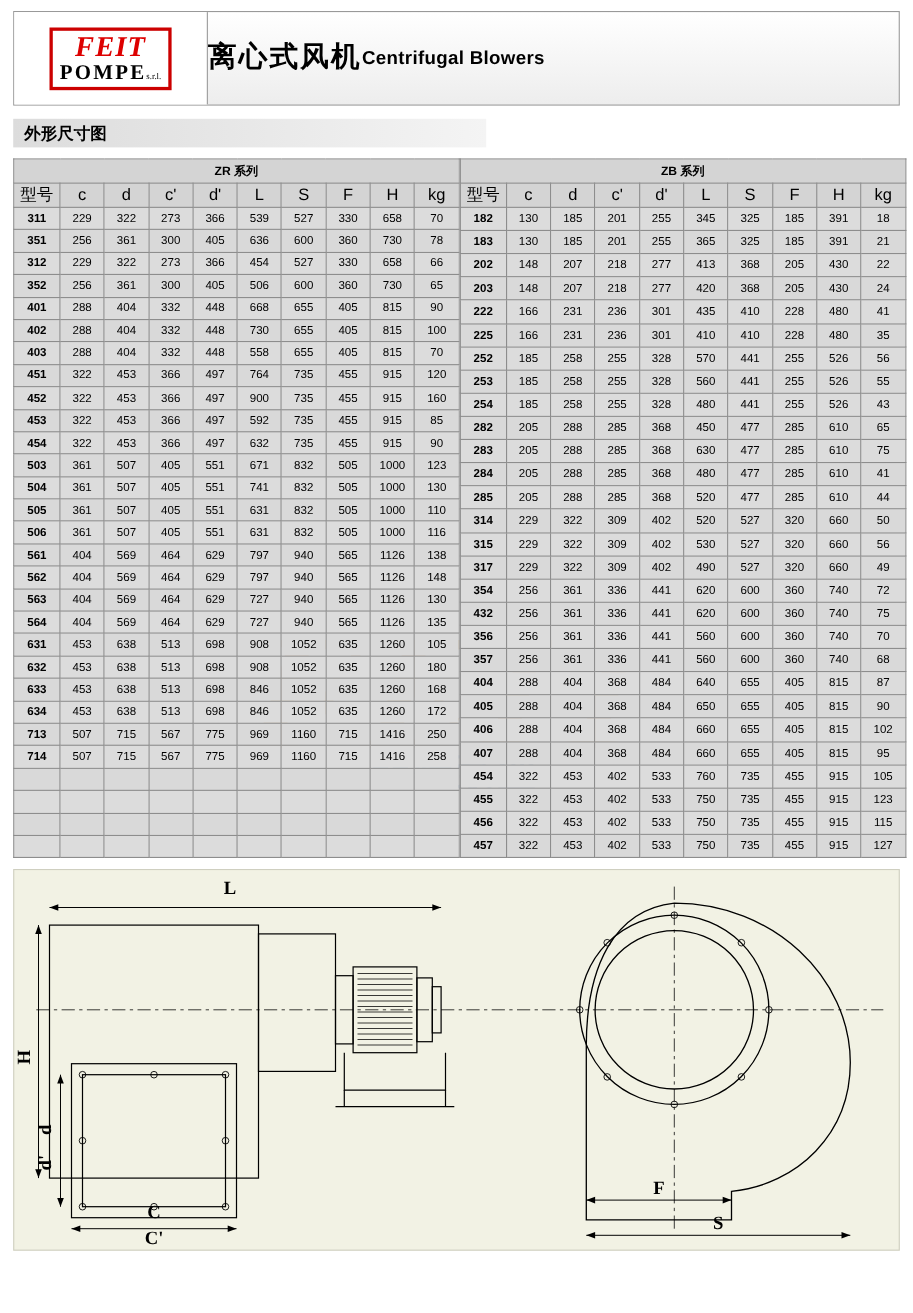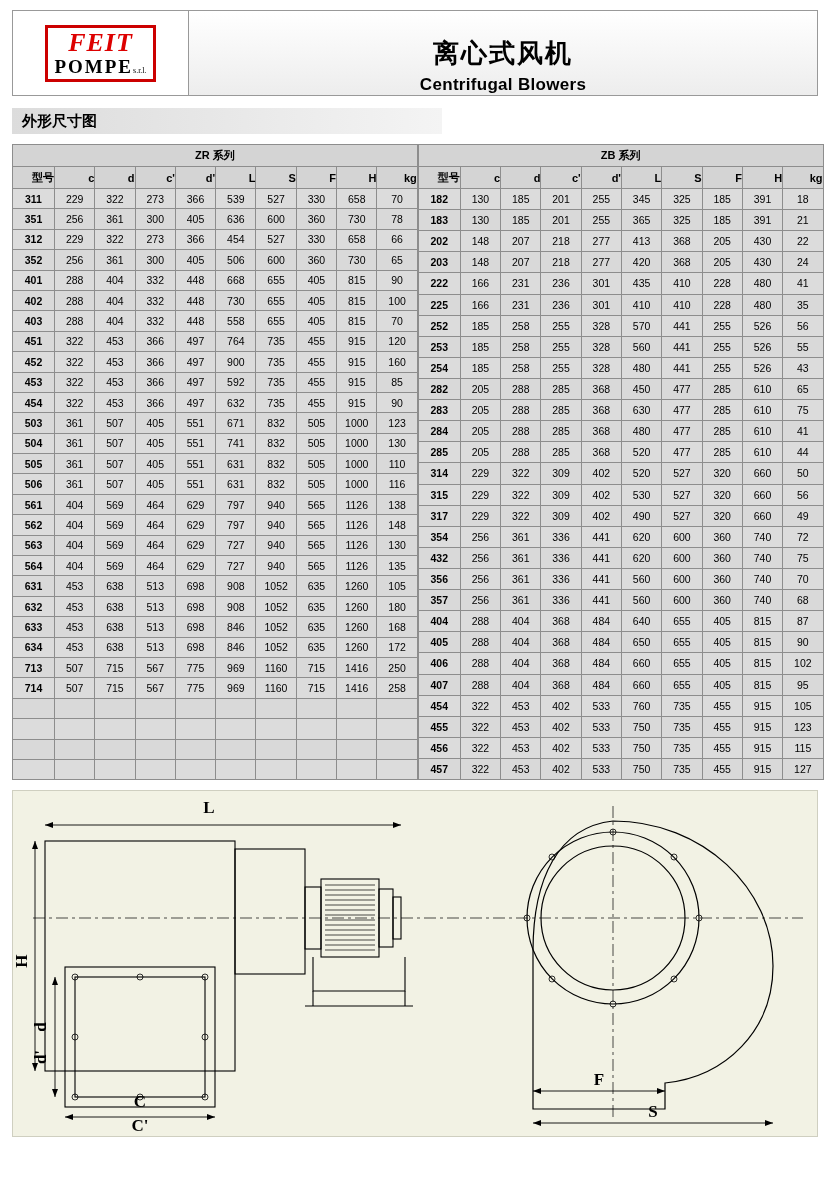--- a/index.html
+++ b/index.html
@@ -36,21 +36,21 @@
     font-style:italic;
   }
   .logo-bottom{
     font-family:"Liberation Serif",serif;
     font-weight:bold;font-size:19px;color:#000;letter-spacing:2px;
     margin-top:1px;
     text-align:right;
   }
   .logo-bottom .srl{font-size:8px;font-weight:normal;letter-spacing:0;}
   .title-box{
-    flex:1;display:flex;flex-direction:column;align-items:center;justify-content:flex-end;
+    flex:1;display:flex;flex-direction:row;align-items:center;justify-content:flex-start;
   }
   .title-cn{
     font-size:26px;font-weight:bold;letter-spacing:2px;color:#000;
     margin-bottom:4px;
   }
   .title-en{
     font-size:17px;font-weight:bold;color:#000;letter-spacing:0.3px;
   }
 
   
@@ -80,21 +80,21 @@
     text-align:center;
     height:19.4px;
     padding:0;
     background:#d9d9d9;
     color:#000;
   }
   .tbl .series-head{
     font-size:11px;font-weight:bold;background:#d4d4d4;height:21px;
   }
   .tbl .col-head{
-    font-weight:bold;font-size:11px;background:#d4d4d4;height:21px;text-align:right;
+    font-weight:normal;font-size:15px;background:#d4d4d4;height:21px;
   }
   .tbl td.model{font-weight:bold;}
   .tbl tr.data td{background:#d9d9d9;}
   .tbl tr.data:nth-child(odd) td{background:#dcdcdc;}
   .tbl td.empty{background:#d9d9d9;}
 
   
   col.c-model{width:42px;}
   col.c-val{width:40.3px;}
 

